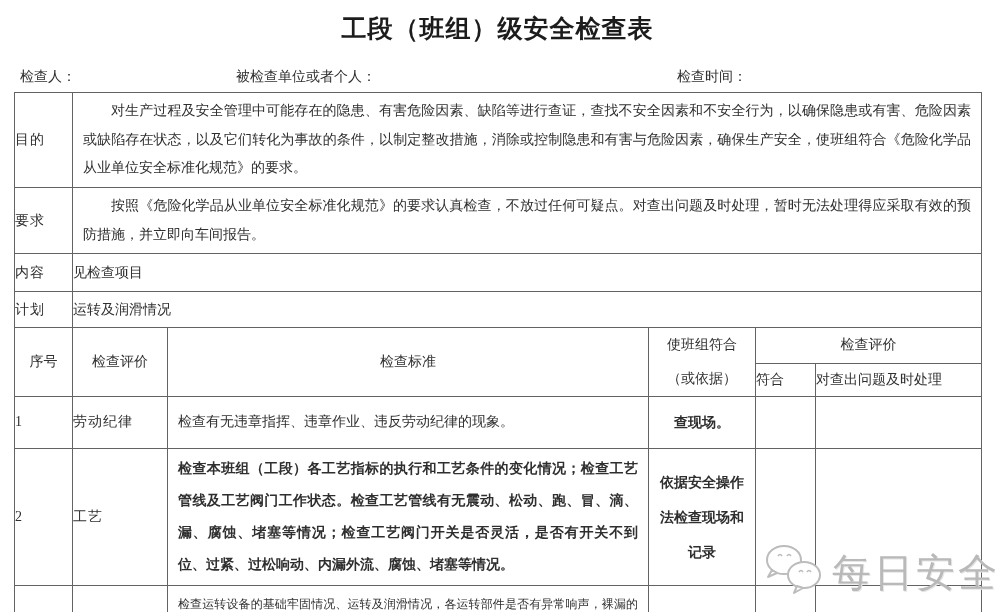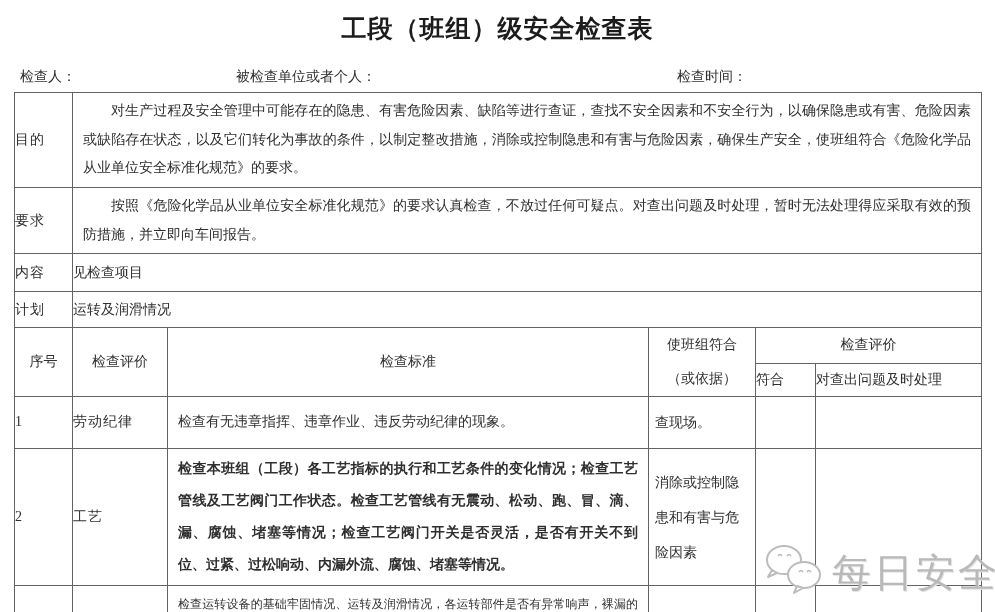--- a/index.html
+++ b/index.html
@@ -54,21 +54,21 @@
   tr.meta-require td { height: 64px; }
   tr.meta-content td { height: 38px; }
   tr.meta-plan td    { height: 36px; }
   tr.hdr-a td { height: 35px; text-align: center; }
   tr.hdr-b td { height: 33px; text-align: left; }
   td.hdr-method { text-align: center; line-height: 2.4; padding: 0 6px; }
   tr.item-1 td { height: 31px; }
   tr.item-2 td { height: 129px; }
   tr.item-3 td { height: 92px; }
   tr.item-2 td.txt { line-height: 2.3; font-weight: bold; }
-  td.method { line-height: 2.5; padding: 8px 6px; }
+  td.method { text-align: center; line-height: 2.5; padding: 8px 6px; font-weight: bold; }
   tr.item-3 td.txt, tr.item-3 td.method { font-size: 12px; }
   tr.item-3 td.txt { line-height: 2.4; }
 
   .watermark {
     position: absolute;
     left: 760px; top: 542px;
     display: flex;
     align-items: center;
     pointer-events: none;
   }
@@ -139,21 +139,21 @@
         <td class="lbl">劳动纪律</td>
         <td class="txt">检查有无违章指挥、违章作业、违反劳动纪律的现象。</td>
         <td class="method">查现场。</td>
         <td></td>
         <td></td>
       </tr>
       <tr class="item-2">
         <td class="lbl">2</td>
         <td class="lbl">工艺</td>
         <td class="txt">检查本班组（工段）各工艺指标的执行和工艺条件的变化情况；检查工艺管线及工艺阀门工作状态。检查工艺管线有无震动、松动、跑、冒、滴、漏、腐蚀、堵塞等情况；检查工艺阀门开关是否灵活，是否有开关不到位、过紧、过松响动、内漏外流、腐蚀、堵塞等情况。</td>
-        <td class="method">消除或控制隐患和有害与危险因素</td>
+        <td class="method">依据安全操作法检查现场和记录</td>
         <td></td>
         <td></td>
       </tr>
       <tr class="item-3">
         <td class="lbl">3</td>
         <td class="lbl">设备</td>
         <td class="txt">检查运转设备的基础牢固情况、运转及润滑情况，各运转部件是否有异常响声，裸漏的运转部件防护罩是否齐全可靠，辅机及管线是否有震动，润滑油的油质变化情况；检查设备</td>
         <td class="method">依据公司有关要求及安全操作规</td>
         <td></td>
         <td></td>

